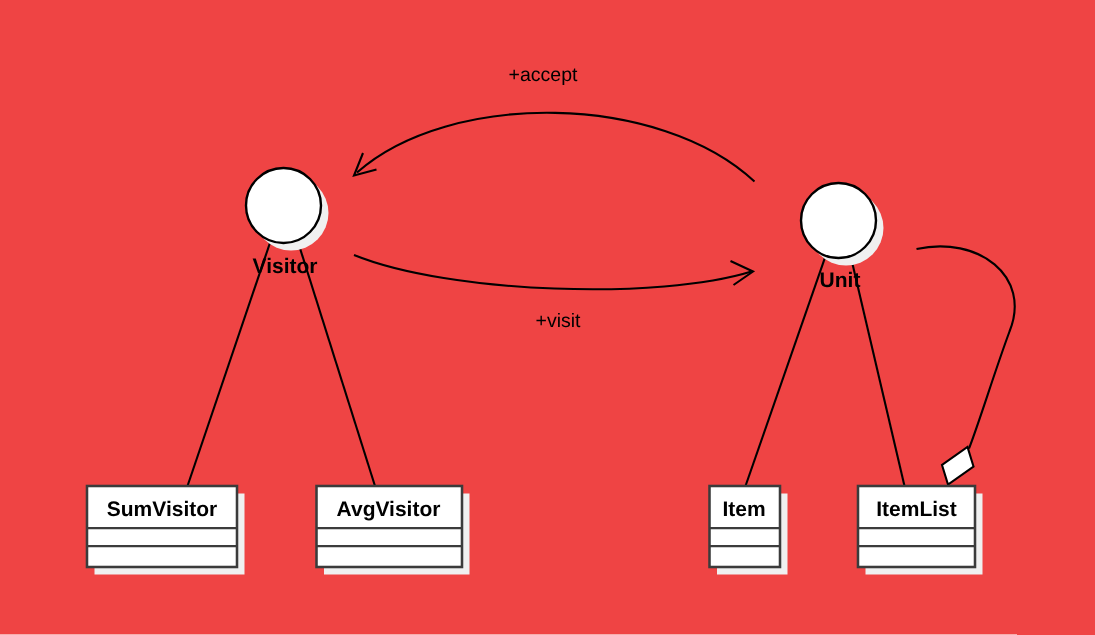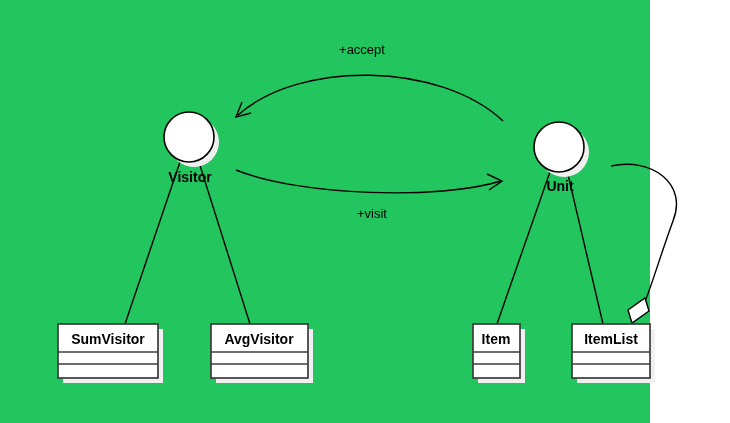--- a/index.html
+++ b/index.html
@@ -6,23 +6,23 @@
     margin: 0;
     padding: 0;
     background: #ffffff;
     width: 730px;
     height: 423px;
     overflow: hidden;
     font-family: "Liberation Sans", sans-serif;
   }
   .canvas-wrap {
     position: relative;
-    width: 650px;
+    width: 730px;
     height: 423px;
-    background: #22c55e;
+    background: #ef4444;
   }
   svg { display: block; }
   text {
     font-family: "Liberation Sans", sans-serif;
     fill: #000000;
   }
   .node-label  { font-size: 14px; font-weight: bold; text-anchor: middle; }
   .class-label { font-size: 14px; font-weight: bold; text-anchor: middle; }
   .edge-label  { font-size: 13px; font-weight: normal; text-anchor: middle; }
   .shadow      { fill: #f0f0f0; stroke: none; }

